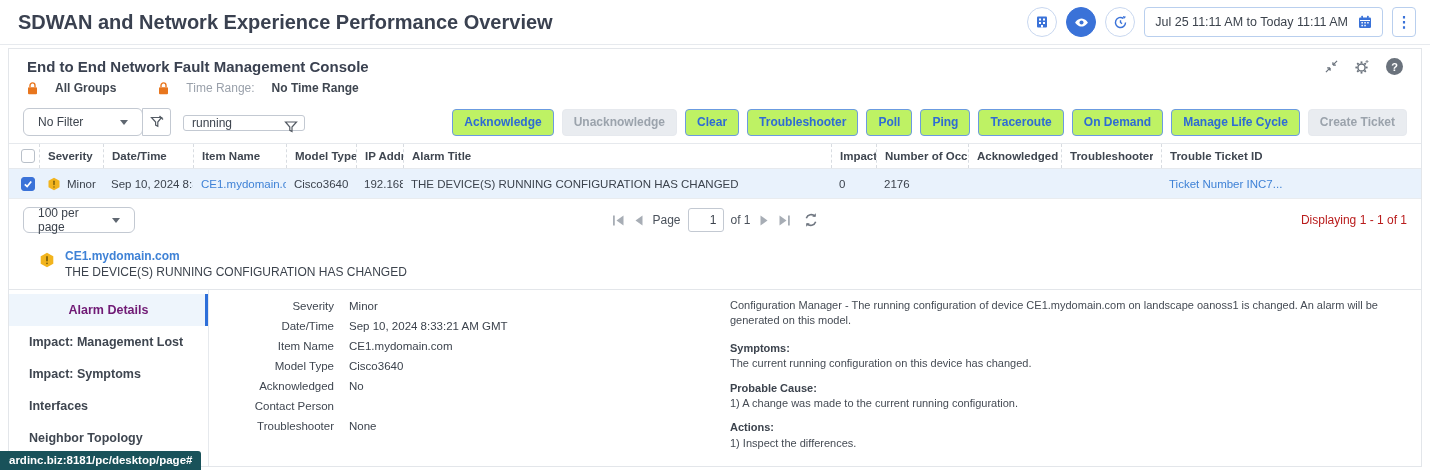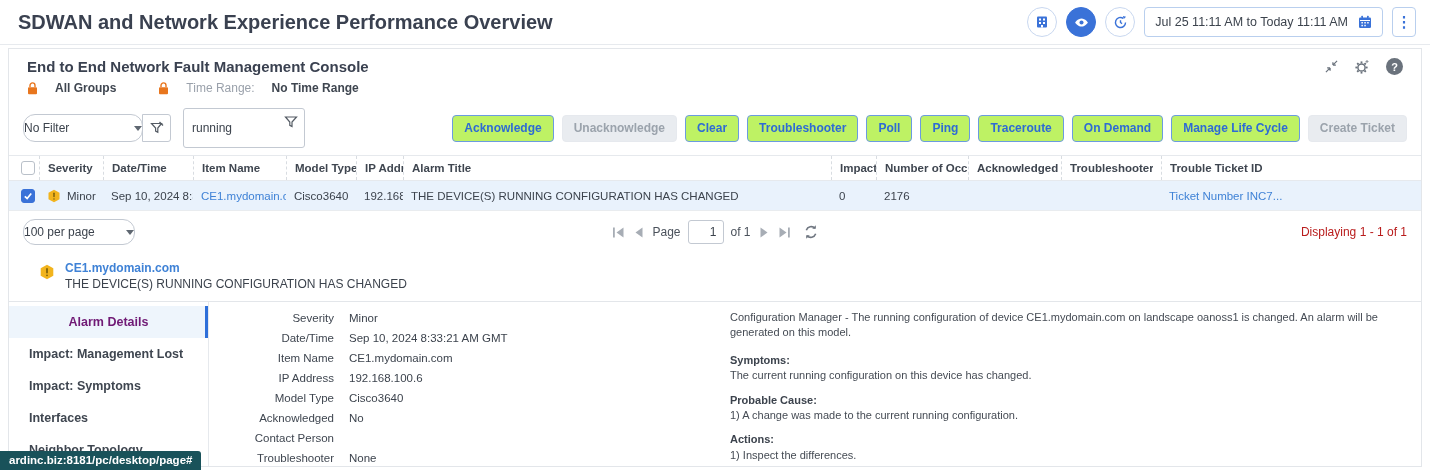--- a/index.html
+++ b/index.html
@@ -29,28 +29,28 @@
     font-size:11px; font-weight:700; display:flex; align-items:center; justify-content:center; }
 
   .scope-row { display:flex; align-items:center; gap:17px; padding:4px 18px 8px; font-size:12px;text-align:center; }
   .scope-label { font-weight:700; color:#3f4650; }
   .scope-muted { color:#9aa1ab; }
   .scope-gap { width:8px; }
 
   
   .toolbar { display:flex; align-items:center; padding:5px 14px 7px; }
   .select { display:flex; align-items:center; justify-content:space-between; gap:8px;
-    border:1px solid #c3c9d2; border-radius:12px; height:28px; padding:0 0;
+    border:1px solid #c3c9d2; border-radius:6px; height:28px; padding:0 14px;
     font-size:12px; color:#3c434d; background:#fff; cursor:pointer; }
   .caret { width:0; height:0; border-left:4.5px solid transparent; border-right:4.5px solid transparent;
     border-top:5px solid #5f6771; }
   .sq-btn { width:29px; height:28px; border:1px solid #c3c9d2; border-radius:0 3px 3px 0;
     margin-left:-1px; background:#fff; color:#545b64; display:flex; align-items:center; justify-content:center; cursor:pointer; }
   .search-box { position:relative; margin-left:12px; }
-  .search-box input { width:122px; height:40px; border:1px solid #c3c9d2; border-radius:3px;
+  .search-box input { width:122px; height:16px; border:1px solid #c3c9d2; border-radius:3px;
     padding:0 26px 0 8px; font-size:12px; color:#3c434d; font-family:inherit; }
   .search-box .funnel { position:absolute; right:7px; top:7px; color:#545b64; }
   .btn-group { margin-left:auto; display:flex; gap:8px; }
   .btn { height:27px; padding:0 11px; border:1px solid #6b9be0; border-radius:4px; background:#bef264;
     color:#2e6bd4; font-weight:700; font-size:12px; font-family:inherit; cursor:pointer; white-space:nowrap; }
   .btn.disabled { background:#e9ecf0; border-color:#e6e9ee; color:#9ba3ac; cursor:default; }
 
   
   .thead { display:flex; align-items:center; height:26px; border-top:1px solid #e6e9ed;
     border-bottom:1px solid #e6e9ed; font-size:11.5px; font-weight:700; color:#3f4650; }
@@ -373,24 +373,20 @@
       </div>
       <div class="drow">
         <div class="dlabel">Date/Time</div>
         <div class="dvalue">Sep 10, 2024 8:33:21 AM GMT</div>
       </div>
       <div class="drow">
         <div class="dlabel">Item Name</div>
         <div class="dvalue link">CE1.mydomain.com</div>
       </div>
       <div class="drow">
-        <div class="dlabel">IP Address</div>
-        <div class="dvalue">192.168.100.6</div>
-      </div>
-      <div class="drow">
         <div class="dlabel">Model Type</div>
         <div class="dvalue">Cisco3640</div>
       </div>
       <div class="drow">
         <div class="dlabel">Acknowledged</div>
         <div class="dvalue">No</div>
       </div>
       <div class="drow">
         <div class="dlabel">Contact Person</div>
         <div class="dvalue"></div>

